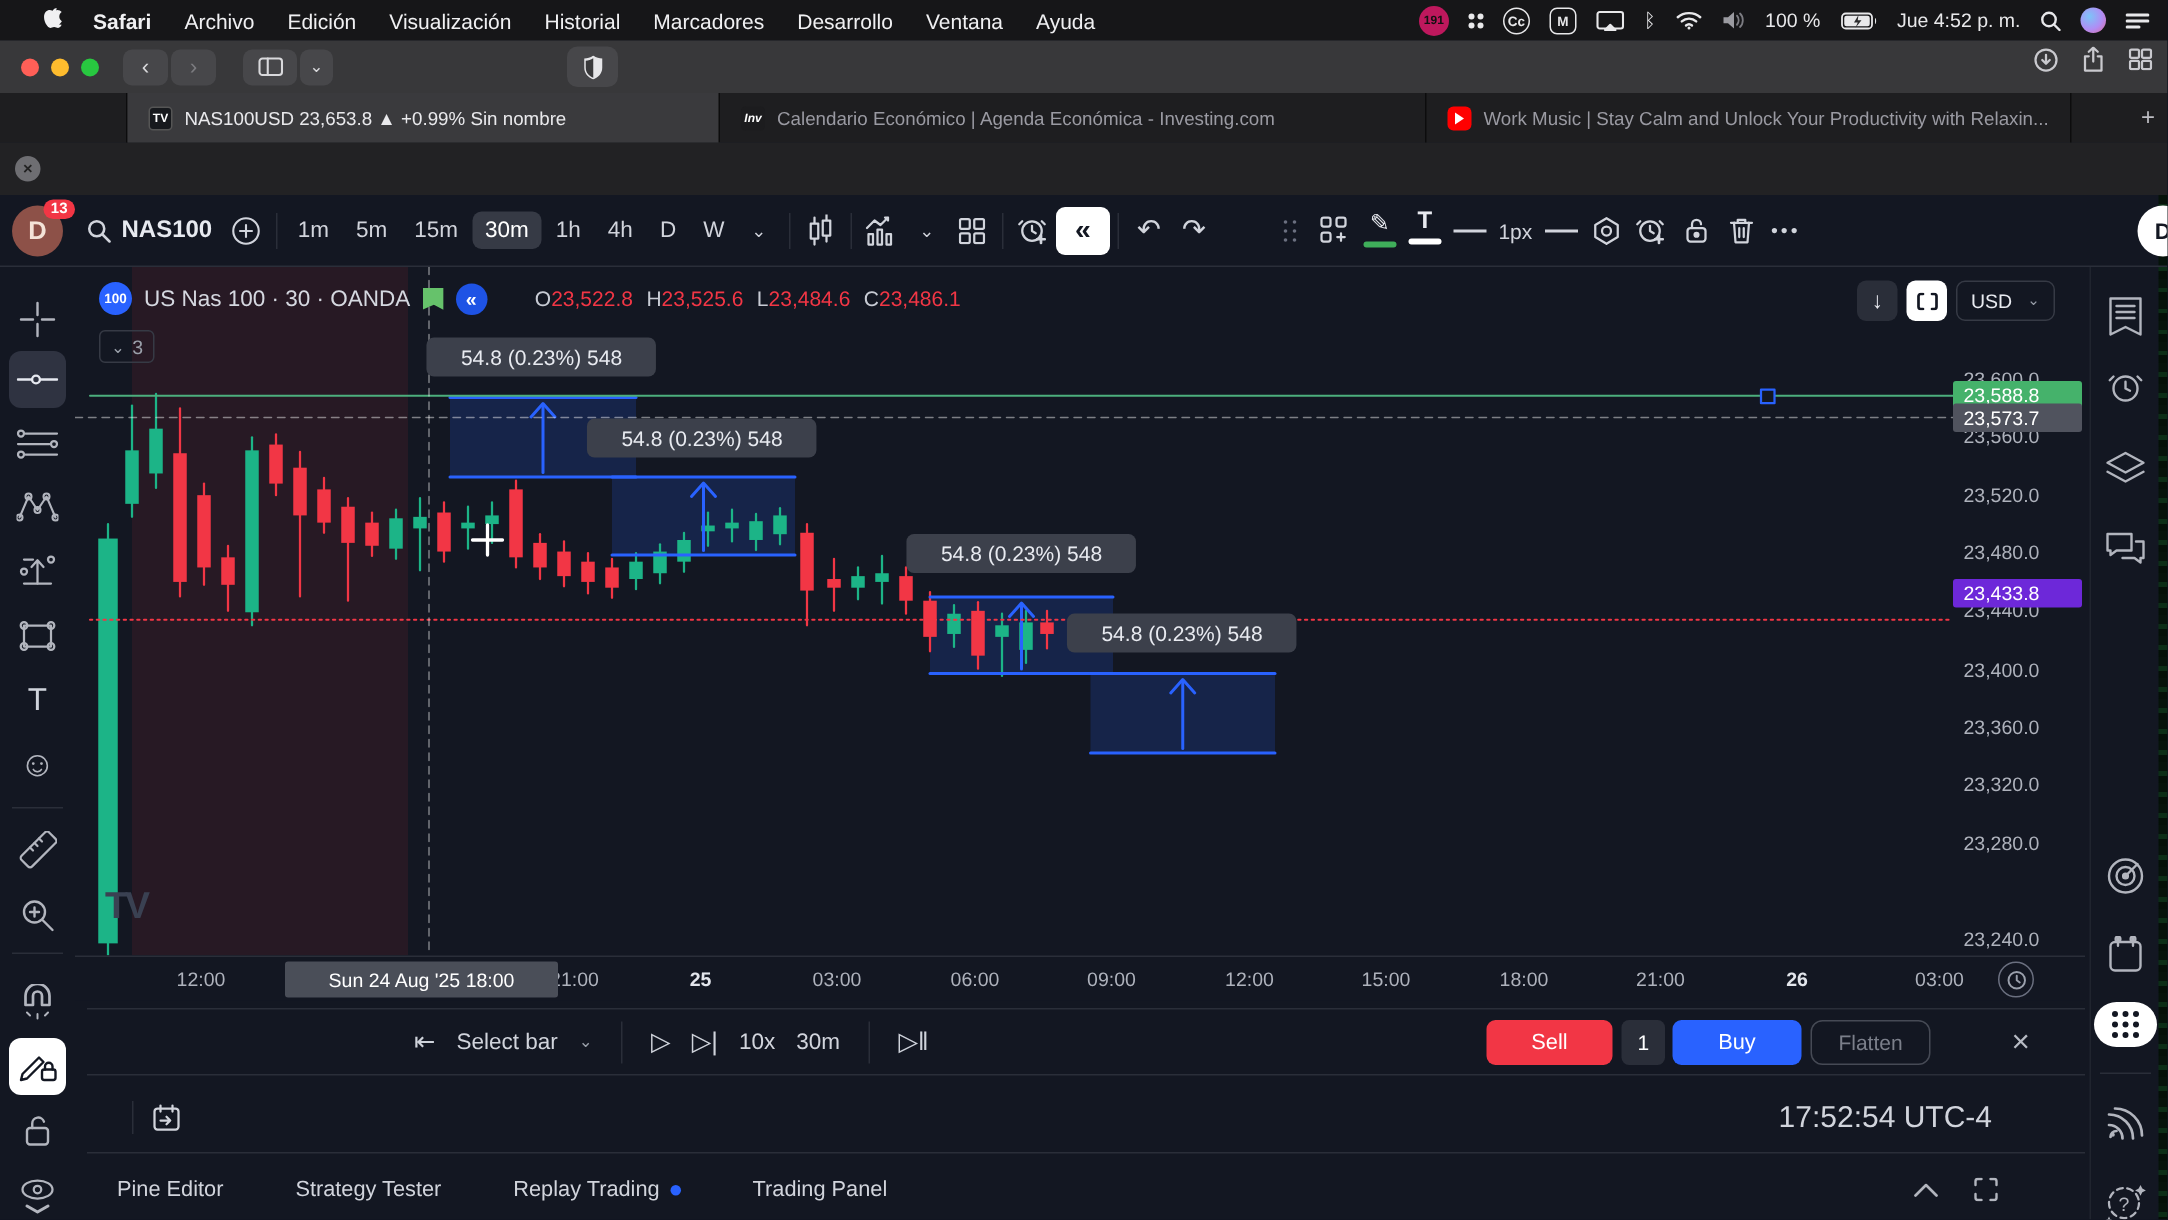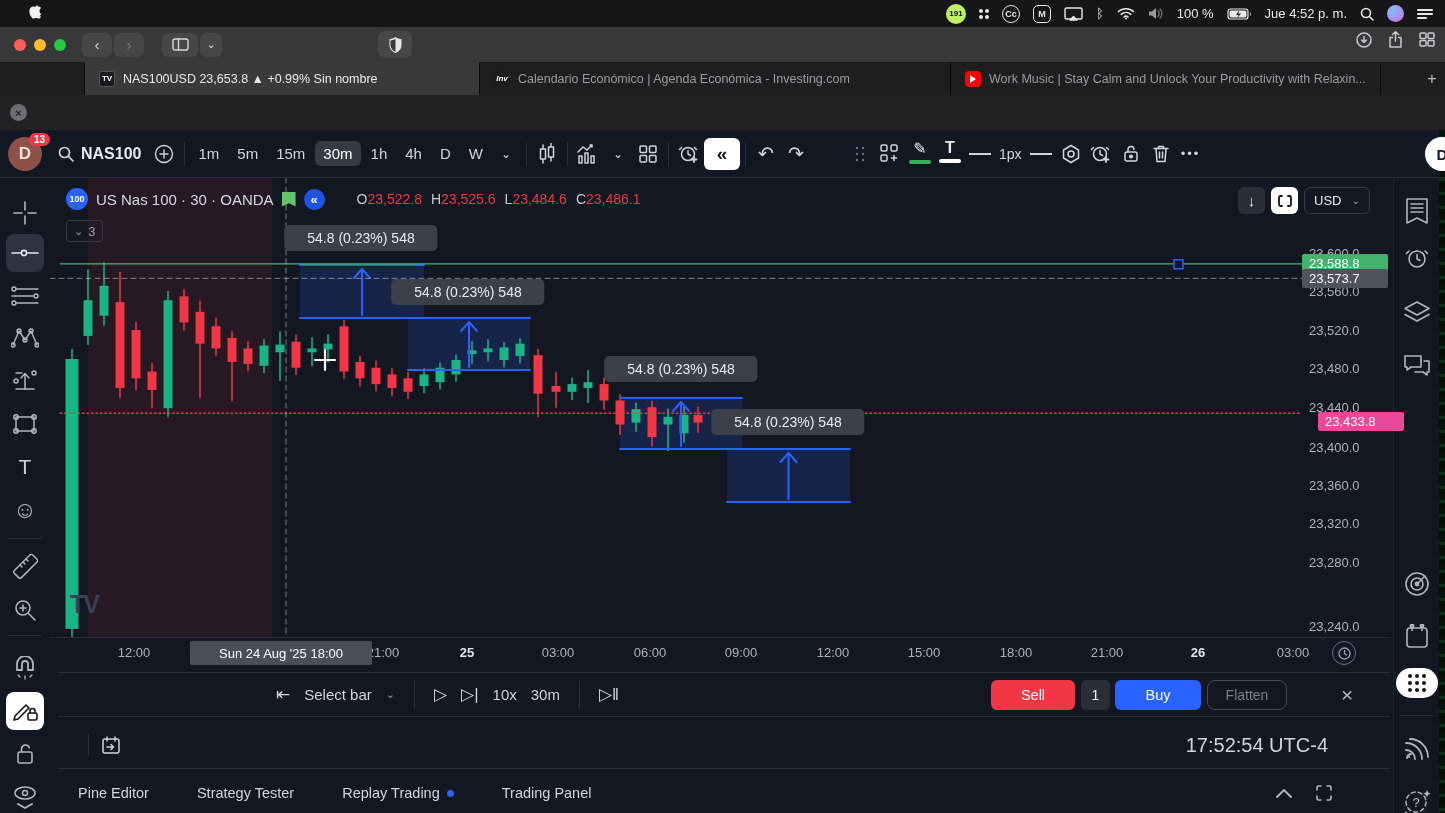--- a/index.html
+++ b/index.html
@@ -8,21 +8,21 @@
   .ic svg { display:block; }
   svg { stroke-linecap:round; stroke-linejoin:round; }
 
   
   .menubar { height:27px; background:#161618; color:#f0f0f2; display:flex; align-items:center;
     font-size:14px; padding:0 12px; }
   .menubar .apple { margin:0 8px 0 16px; }
   .menu-item { padding:0 11px; white-space:nowrap; }
   .menu-item.first { font-weight:bold; }
   .menu-status { margin-left:auto; display:flex; align-items:center; gap:13px; color:#e8e8ea; font-size:13px; }
-  .badge191 { width:20px; height:20px; border-radius:50%; background:#bef264; color:#111; font-size:8px;
+  .badge191 { width:20px; height:20px; border-radius:50%; background:#be185d; color:#111; font-size:8px;
     display:grid; place-items:center; font-weight:bold; }
   .mb-dot-grid { display:grid; grid-template-columns:4px 4px; gap:2px; }
   .mb-dot-grid i { width:4px; height:4px; border-radius:50%; background:#e8e8ea; }
   .circle-ic { width:18px; height:18px; border-radius:50%; border:1.5px solid #e8e8ea; display:grid;
     place-items:center; font-size:9px; font-weight:bold; }
   .siri { width:17px; height:17px; border-radius:50%;
     background:radial-gradient(circle at 35% 35%, #7cc4f8, #b08df5 55%, #e06a9a); }
 
   
   .btoolbar { height:35px; background:#38383a; display:flex; align-items:center; position:relative; }
@@ -164,20 +164,31 @@
 </style>
 </head>
 <body>
 
 <div class="menubar">
   <span class="ic apple">
     <svg width="15" height="17" viewBox="0 0 15 17" fill="#f0f0f2">
       <path d="M7.6 4.2c.8 0 1.8-.6 2.4-1.3.5-.7.9-1.6.8-2.5-.8 0-1.8.6-2.4 1.3-.5.6-1 1.6-.8 2.5zM12.6 12.5c1-.7 1.8-1.8 2.1-2.4-1.1-.7-1.9-1.9-1.9-3.3 0-1.6.9-2.8 1.8-3.4-.8-1-2-1.6-3.1-1.6-1.3 0-2.2.7-2.9.7-.7 0-1.7-.7-2.8-.7C3.6 1.8 1.5 3.7 1.5 7c0 2.1.8 4.3 1.8 5.8.9 1.3 1.7 2.3 2.8 2.3 1.1 0 1.5-.7 2.9-.7s1.7.7 2.9.7c1.2 0 2-1.1 2.7-2.3z" transform="scale(0.9)"></path>
     </svg>
   </span>
+  <span id="menu-items" style="display:flex">
+      <span class="menu-item first">Safari</span>
+      <span class="menu-item">Archivo</span>
+      <span class="menu-item">Edición</span>
+      <span class="menu-item">Visualización</span>
+      <span class="menu-item">Historial</span>
+      <span class="menu-item">Marcadores</span>
+      <span class="menu-item">Desarrollo</span>
+      <span class="menu-item">Ventana</span>
+      <span class="menu-item">Ayuda</span>
+    </span>
   <span class="menu-status">
     <span class="badge191">191</span>
     <span class="mb-dot-grid">
         <i></i>
         <i></i>
         <i></i>
         <i></i>
       </span>
     <span class="circle-ic">Cc</span>
     <span class="circle-ic" style="border-radius:5px">M</span>
@@ -679,21 +690,21 @@
         <span class="axis-tick" style="top: 229px;">23,440.0</span>
         <span class="axis-tick" style="top: 269px;">23,400.0</span>
         <span class="axis-tick" style="top: 307px;">23,360.0</span>
         <span class="axis-tick" style="top: 345px;">23,320.0</span>
         <span class="axis-tick" style="top: 384px;">23,280.0</span>
         <span class="axis-tick" style="top: 448px; text-align: center;">23,240.0</span>
       </div>
     <div id="price-labels">
         <span class="px-label" style="top: 76.2956px; background: rgb(69, 178, 107);">23,588.8</span>
         <span class="px-label" style="top: 90.8503px; background: rgb(80, 83, 94);">23,573.7</span>
-        <span class="px-label" style="top: 234px; background: #ec4899; margin-left: 16px;">23,433.8</span>
+        <span class="px-label" style="top: 208px; background: #6d28d9;">23,433.8</span>
       </div>
     <div id="measure-badges">
         <div class="mbadge" style="left: 311px; top: 60px;">54.8 (0.23%) 548</div>
         <div class="mbadge" style="left: 418px; top: 114px;">54.8 (0.23%) 548</div>
         <div class="mbadge" style="left: 631px; top: 191px;">54.8 (0.23%) 548</div>
         <div class="mbadge" style="left: 738px; top: 244px;">54.8 (0.23%) 548</div>
       </div>
 
     <div class="time-axis">
       <div id="time-labels">

